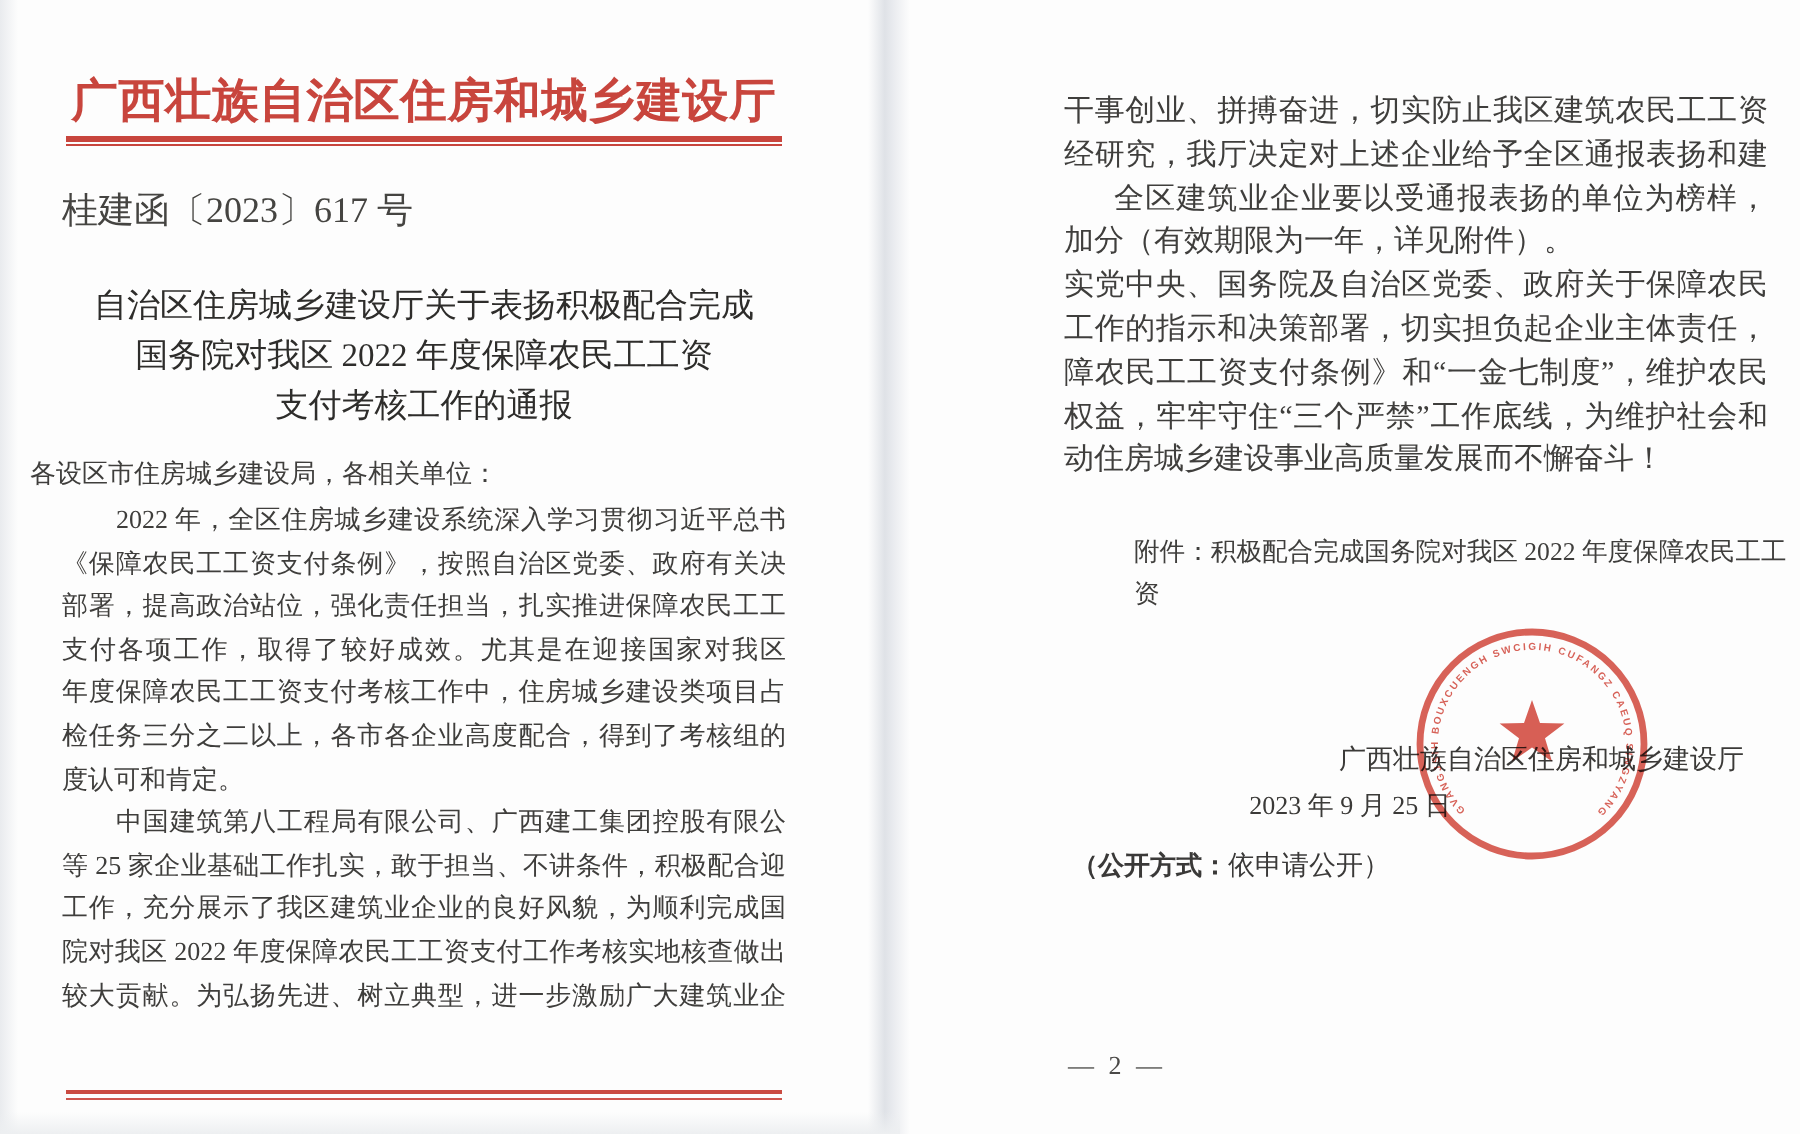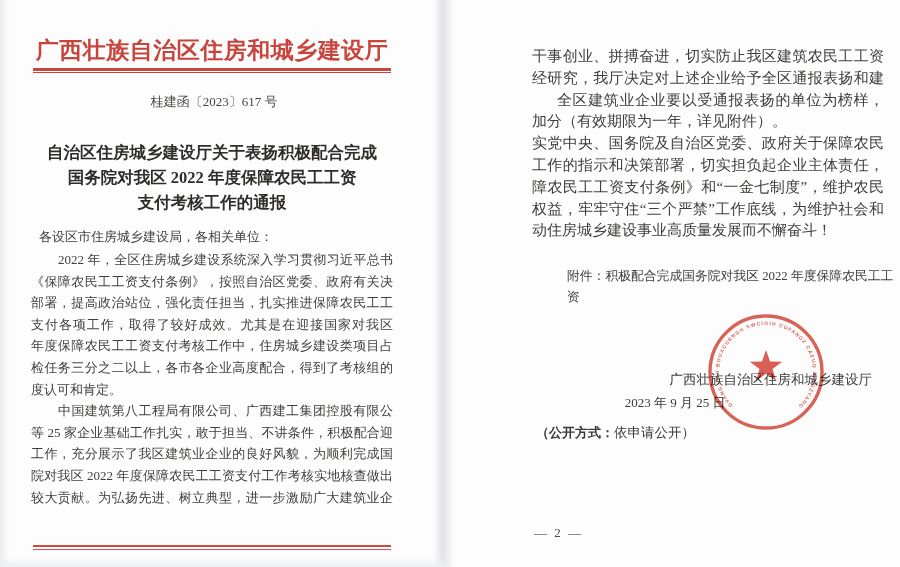--- a/index.html
+++ b/index.html
@@ -19,25 +19,25 @@
   .page { position:absolute; top:0; height:402px; background:transparent; }
   .page-left  { left:6px;  width:430px; }
   .page-right { left:452px; width:448px; }
 
   
   .agency { position:absolute; top:35px; left:25px; width:362px; text-align:center;
             font-size:23px; font-weight:bold; color:#c8453d; letter-spacing:0.5px; white-space:nowrap; }
   .red-rule { position:absolute; top:68px; left:27px; width:358px; }
   .red-rule .a { height:2.6px; background:#c8453d; }
   .red-rule .b { height:1.3px; background:#c8453d; margin-top:1.6px; }
-  .docnum { position:absolute; top:93px; left:25px; width:366px; text-align:center;
-            font-size:13px; color:#454441; }
+  .docnum { position:absolute; top:93px; left:25px; width:366px; text-align:left;
+            font-size:18px; color:#454441; }
   .doc-title { position:absolute; top:140px; left:25px; width:362px; text-align:center;
-               font-size:16.5px; font-weight:bold; color:#2e2d2b; line-height:25px; }
-  .salutation { position:absolute; top:228px; left:33px; width:366px; font-size:13px; color:#3f3e3c; }
+               font-size:16.5px; font-weight:normal; color:#2e2d2b; line-height:25px; }
+  .salutation { position:absolute; top:228px; left:9px; width:366px; font-size:13px; color:#3f3e3c; }
   .bodyblock { position:absolute; left:25px; width:362px; font-size:13px; color:#3f3e3c; }
   .bb-1 { top:249px; }
   .bl { line-height:21.6px; height:21.6px; text-align:justify; text-align-last:justify;
         overflow:hidden; }
   .bl.ind   { text-indent:27px; }
   .bl.short { text-align-last:left; }
   .red-rule-bottom { position:absolute; top:545px; left:27px; width:358px; }
   .red-rule-bottom .a { height:1.5px; background:rgba(196,55,46,.9); }
   .red-rule-bottom .b { height:1.5px; background:rgba(196,55,46,.85); margin-top:2px; }
 

